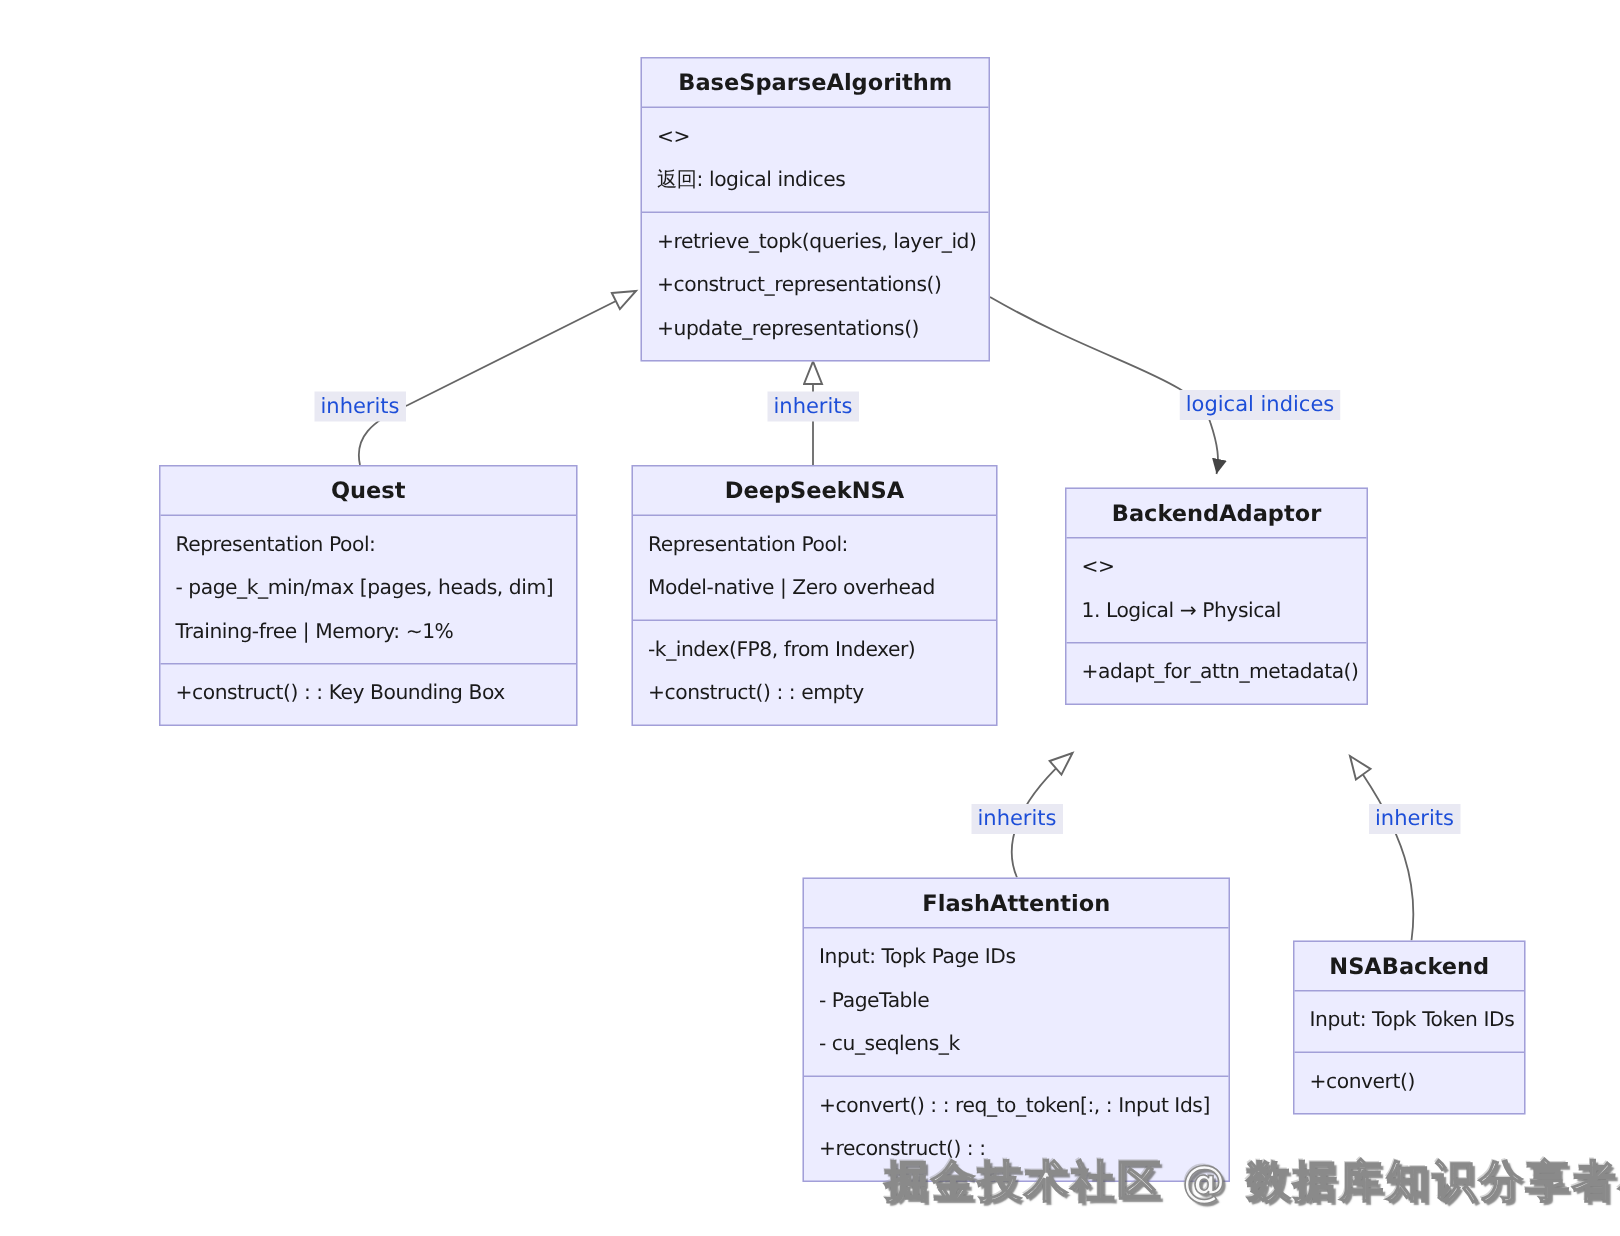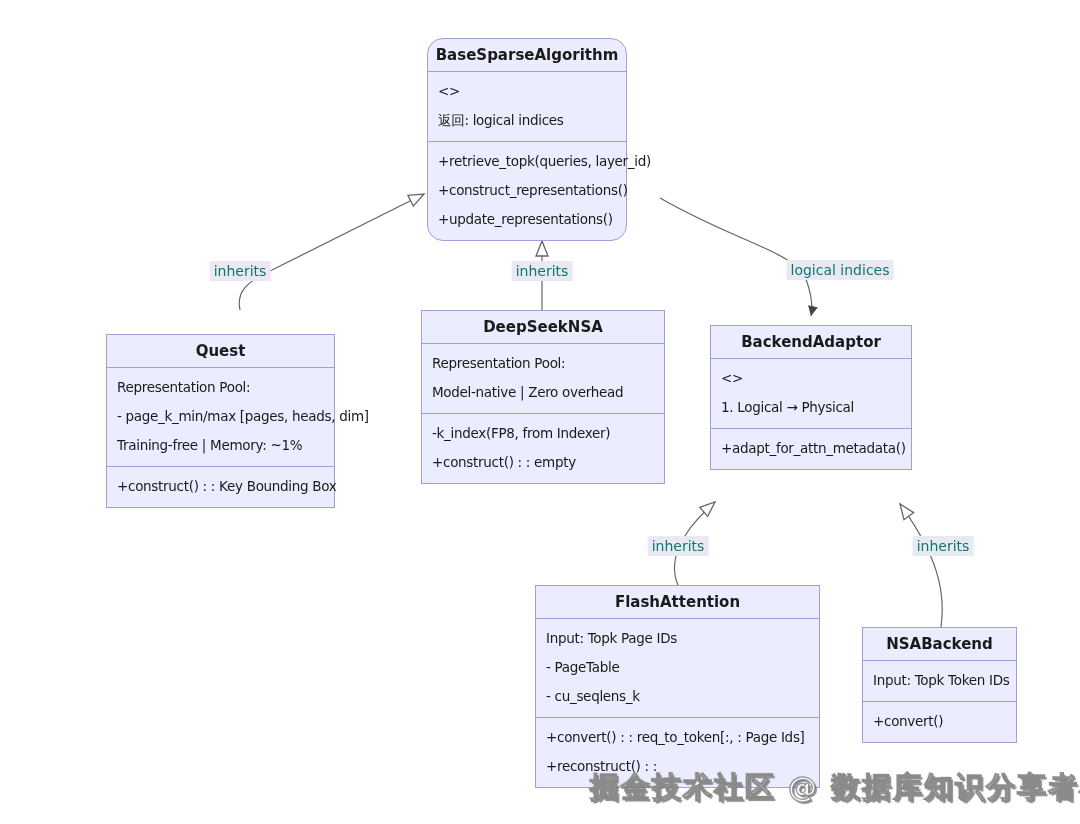--- a/index.html
+++ b/index.html
@@ -41,21 +41,21 @@
     letter-spacing:-0.3px;
     white-space:nowrap;
   }
   .edge-label{
     position:absolute;
     transform:translate(-50%,-50%);
     background:var(--label-bg);
     padding:0 4px;
     font-size:14px;
     line-height:20px;
-    color:#0f766e;
+    color:#1d4ed8;
     white-space:nowrap;
   }
   .watermark{
     position:absolute;
     left:590px;top:768px;width:475px;
     text-align:right;
     font-size:29px;
     font-weight:bold;
     letter-spacing:2px;
     color:rgba(252,252,252,0.95);
@@ -78,34 +78,34 @@
         <path d="M0,0 L10,5 L0,10 Z" fill="#444444"></path>
       </marker>
     </defs>
     <path d="M 240 310 C 236 292 247 281 272 270 L 424 194" fill="none" stroke="#666666" stroke-width="1.2" marker-end="url(#hollow)"></path>
     <path d="M 542 310 L 542 241" fill="none" stroke="#666666" stroke-width="1.2" marker-end="url(#hollow)"></path>
     <path d="M 660 198 C 740 244 798 252 807 282 C 812 297 813 306 811 316" fill="none" stroke="#666666" stroke-width="1.2" marker-end="url(#solid)"></path>
     <path d="M 678 585 C 669 564 676 536 715 502" fill="none" stroke="#666666" stroke-width="1.2" marker-end="url(#hollow)"></path>
     <path d="M 941 627 C 946 591 937 555 900 504" fill="none" stroke="#666666" stroke-width="1.2" marker-end="url(#hollow)"></path>
   </svg>
 
-  <div class="class-box" style="left:427px;top:38px;width:200px;border-radius:16px;">
+  <div class="class-box" style="left:427px;top:38px;width:233px;">
     <div class="class-title">BaseSparseAlgorithm</div>
     <div class="class-section attrs">
       <div class="class-line">&lt;&gt;</div>
       <div class="class-line">返回: logical indices</div>
     </div>
     <div class="class-section methods">
       <div class="class-line">+retrieve_topk(queries, layer_id)</div>
       <div class="class-line">+construct_representations()</div>
       <div class="class-line">+update_representations()</div>
     </div>
   </div>
 
-  <div class="class-box" style="left:106px;top:310px;width:229px;margin-top:24px;">
+  <div class="class-box" style="left:106px;top:310px;width:279px;">
     <div class="class-title">Quest</div>
     <div class="class-section attrs">
       <div class="class-line">Representation Pool:</div>
       <div class="class-line">- page_k_min/max [pages, heads, dim]</div>
       <div class="class-line">Training-free | Memory: ~1%</div>
     </div>
     <div class="class-section methods">
       <div class="class-line">+construct() : : Key Bounding Box</div>
     </div>
   </div>
@@ -134,21 +134,21 @@
   </div>
 
   <div class="class-box" style="left:535px;top:585px;width:285px;">
     <div class="class-title">FlashAttention</div>
     <div class="class-section attrs">
       <div class="class-line">Input: Topk Page IDs</div>
       <div class="class-line">- PageTable</div>
       <div class="class-line">- cu_seqlens_k</div>
     </div>
     <div class="class-section methods">
-      <div class="class-line">+convert() : : req_to_token[:, : Page Ids]</div>
+      <div class="class-line">+convert() : : req_to_token[:, : Input Ids]</div>
       <div class="class-line">+reconstruct() : :</div>
     </div>
   </div>
 
   <div class="class-box" style="left:862px;top:627px;width:155px;">
     <div class="class-title">NSABackend</div>
     <div class="class-section attrs">
       <div class="class-line">Input: Topk Token IDs</div>
     </div>
     <div class="class-section methods">

